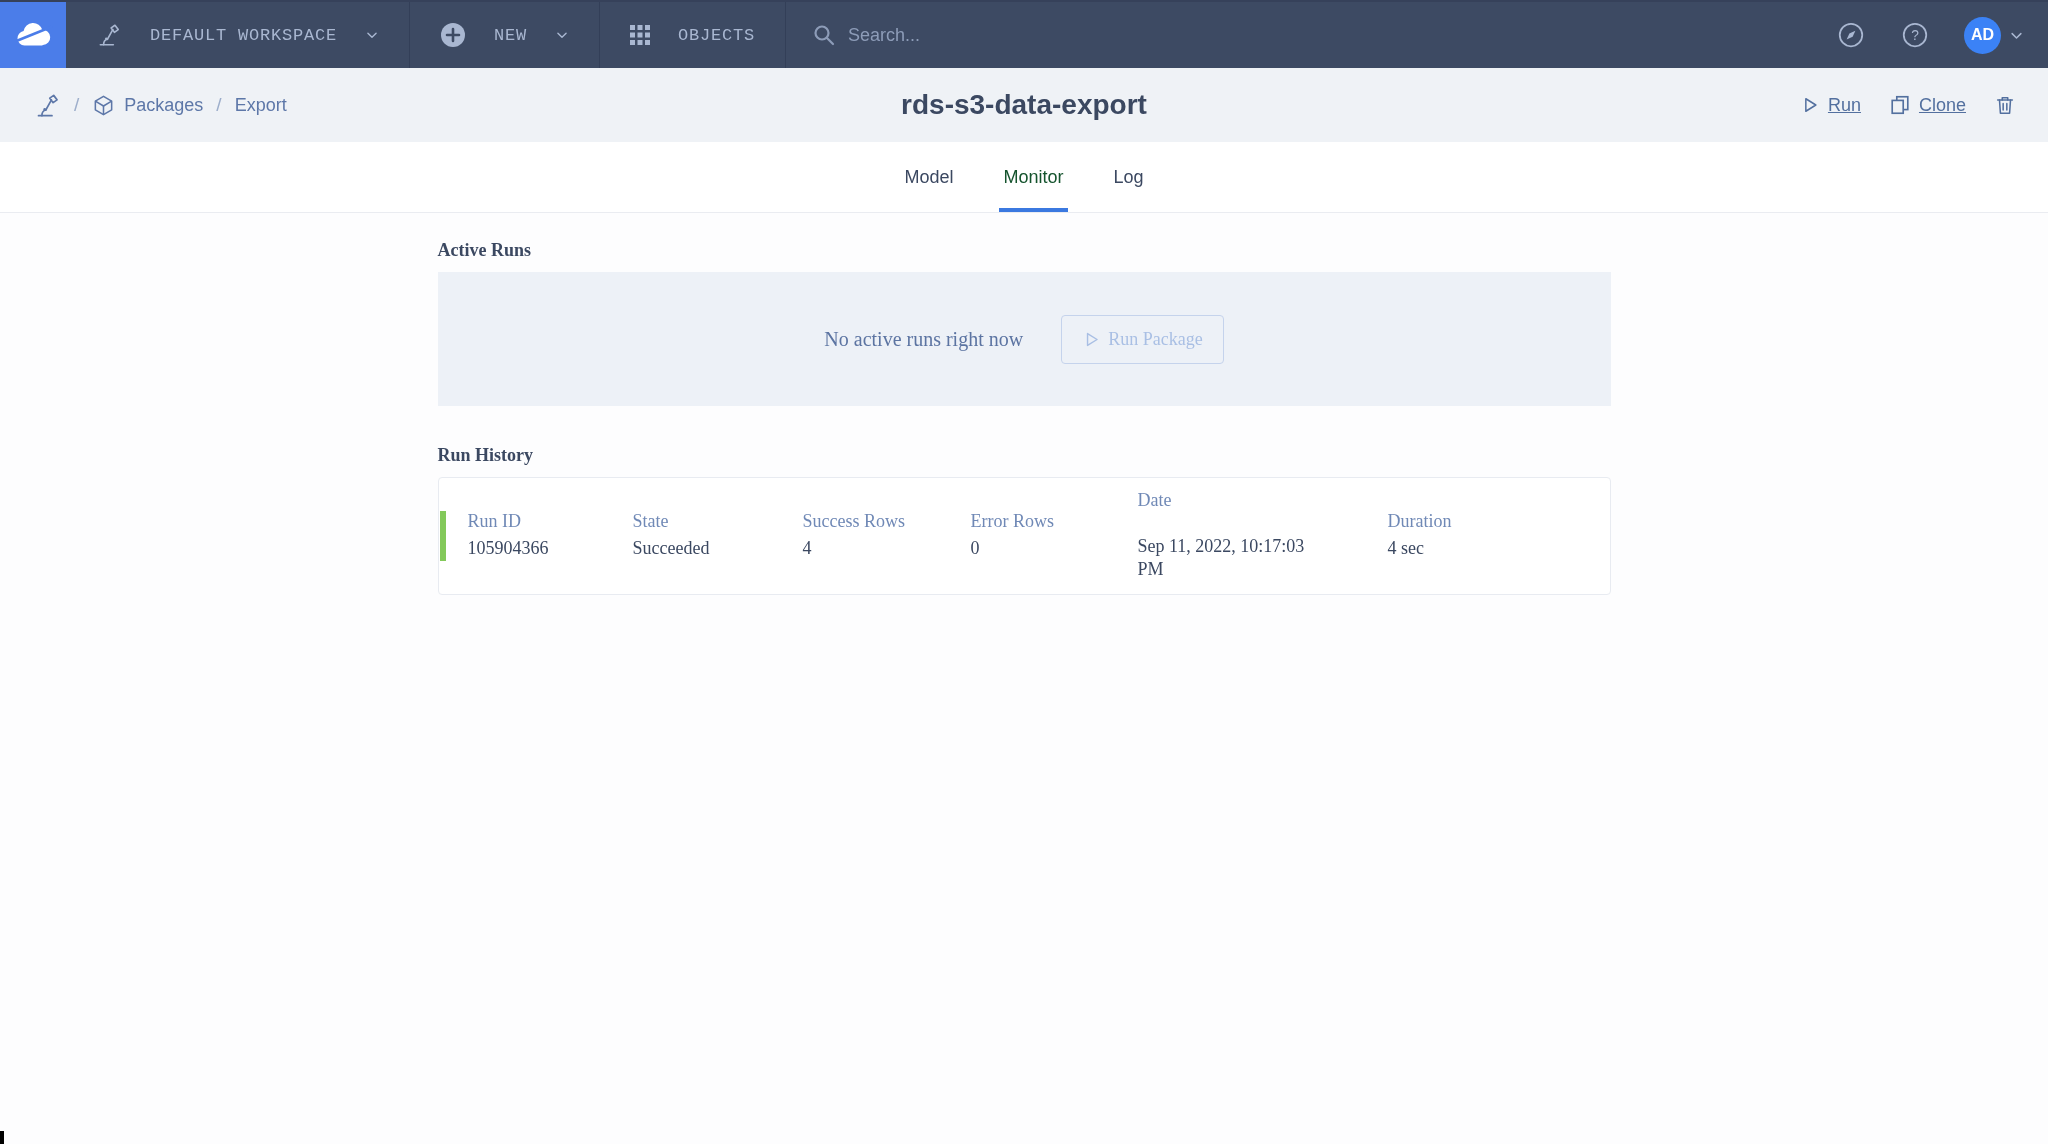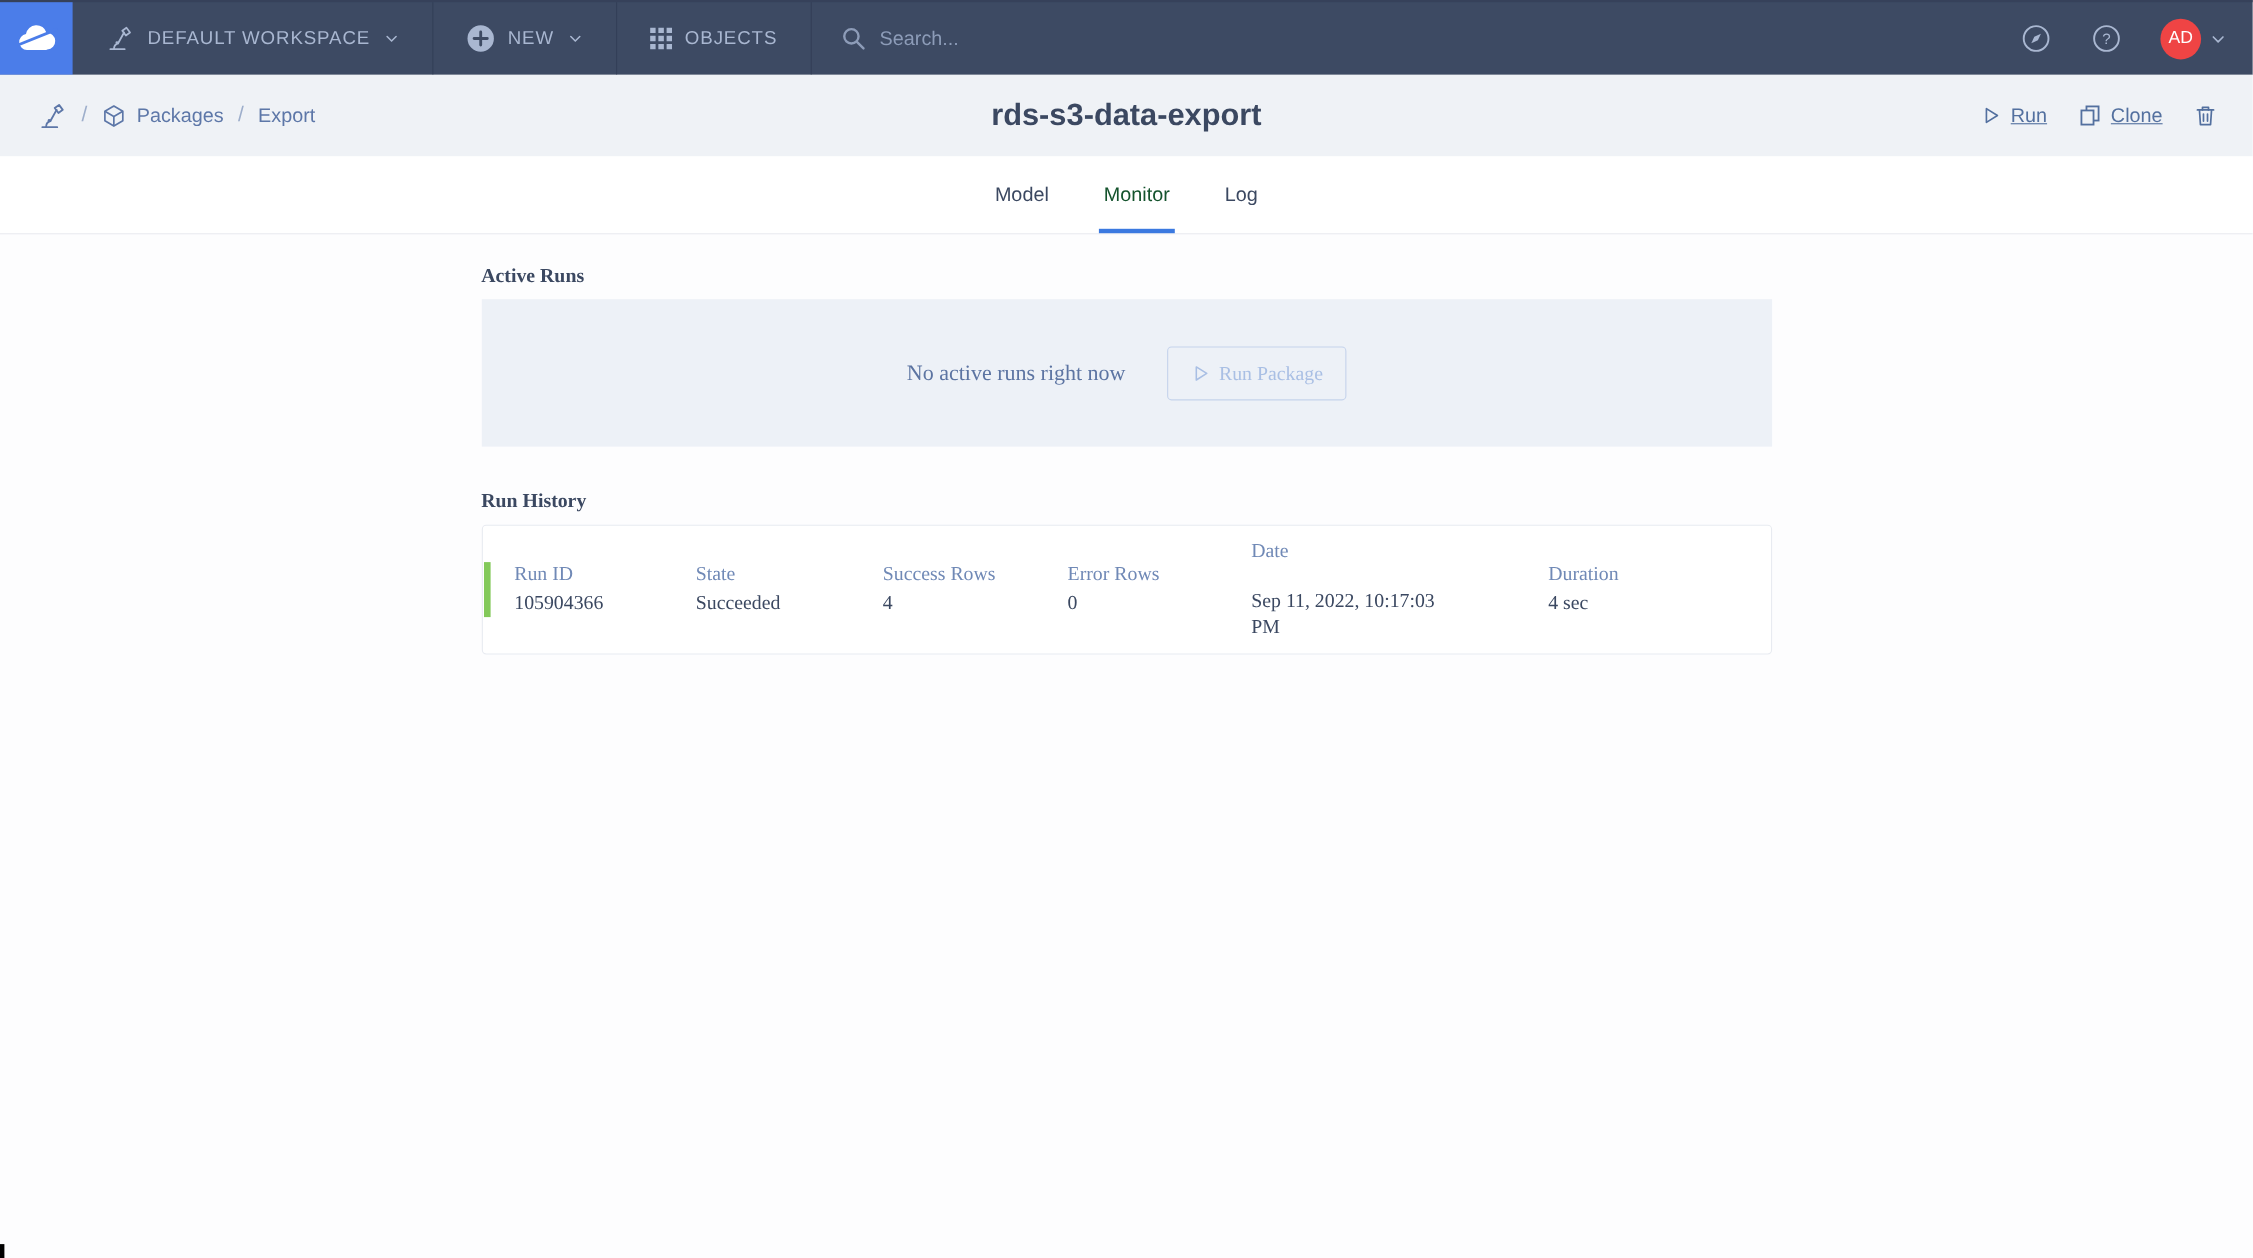--- a/index.html
+++ b/index.html
@@ -13,37 +13,37 @@
   
   .topbar {
     height: 68px; background: #3D4A63; display: flex; align-items: stretch;
     border-top: 2px solid #36415A; color: #A9B7D1;
   }
   .logo-tile {
     width: 66px; background: #4B7DE9; display: flex; align-items: center; justify-content: center;
     cursor: pointer; flex: none;
   }
   .nav-section {
-    display: flex; align-items: center; gap: 12px; padding: 0 30px;
-    border-right: 1px solid #333F58; cursor: pointer; flex: none;
+    display: flex; align-items: center; gap: 28px; padding: 0 30px;
+    border-right: 1px solid #333F58; cursor: pointer; flex: none; font-family: Liberation Mono, monospace;
   }
   .nav-section:first-of-type { border-left: 1px solid #333F58; }
   .nav-label { font-size: 17px; letter-spacing: 0.8px; color: #A9B7D1; }
   .search-section { flex: 1; display: flex; align-items: center; gap: 12px; padding: 0 26px; }
   .search-input {
     background: transparent; border: none; outline: none; color: #5eead4;
     font-size: 18px; font-family: inherit; flex: 1;
   }
   .search-input::placeholder { color: #8D9CB8; }
   .topbar-right { display: flex; align-items: center; gap: 34px; padding: 0 24px 0 10px; flex: none; }
   .round-icon { width: 30px; height: 30px; color: #A9B7D1; cursor: pointer; }
   .avatar-wrap { display: flex; align-items: center; gap: 8px; cursor: pointer; }
   .avatar {
-    width: 37px; height: 37px; border-radius: 50%; background: #ef4444; color: #FFFFFF;
-    display: flex; align-items: center; justify-content: center; font-size: 16px; font-weight: normal;
+    width: 37px; height: 37px; border-radius: 50%; background: #3b82f6; color: #FFFFFF;
+    display: flex; align-items: center; justify-content: center; font-size: 16px; font-weight: bold;
   }
 
   
   .pageheader {
     height: 74px; background: #EFF2F6; position: relative;
     display: flex; align-items: center; justify-content: space-between; padding: 0 32px 0 34px;
   }
   .breadcrumb { display: flex; align-items: center; gap: 13px; color: #5D77A8; font-size: 18px; }
   .crumb { cursor: pointer; display: flex; align-items: center; gap: 9px; }
   .crumb-sep { color: #9DAECB; font-size: 19px; }
@@ -96,21 +96,21 @@
   }
   .cell { flex: none; }
   .cell-label { font-size: 18px; color: #7089B6; margin-bottom: 5px; }
   .cell-value { font-size: 18px; color: #3B4861; line-height: 1.3; }
   .col-runid { width: 165px; }
   .col-state { width: 170px; }
   .col-success { width: 168px; }
   .col-error { width: 167px; }
   .col-date { width: 250px; }
   .col-date .cell-value { max-width: 196px; margin-top: 24px; }
-  .col-duration { flex: 1; margin-left: 20px; }
+  .col-duration { flex: 1; }
 
   .corner-artifact {
     position: absolute; left: 0; bottom: 0; width: 4px; height: 13px; background: #000;
   }
 
   svg { display: block; }
 </style>
 </head>
 <body>
 

